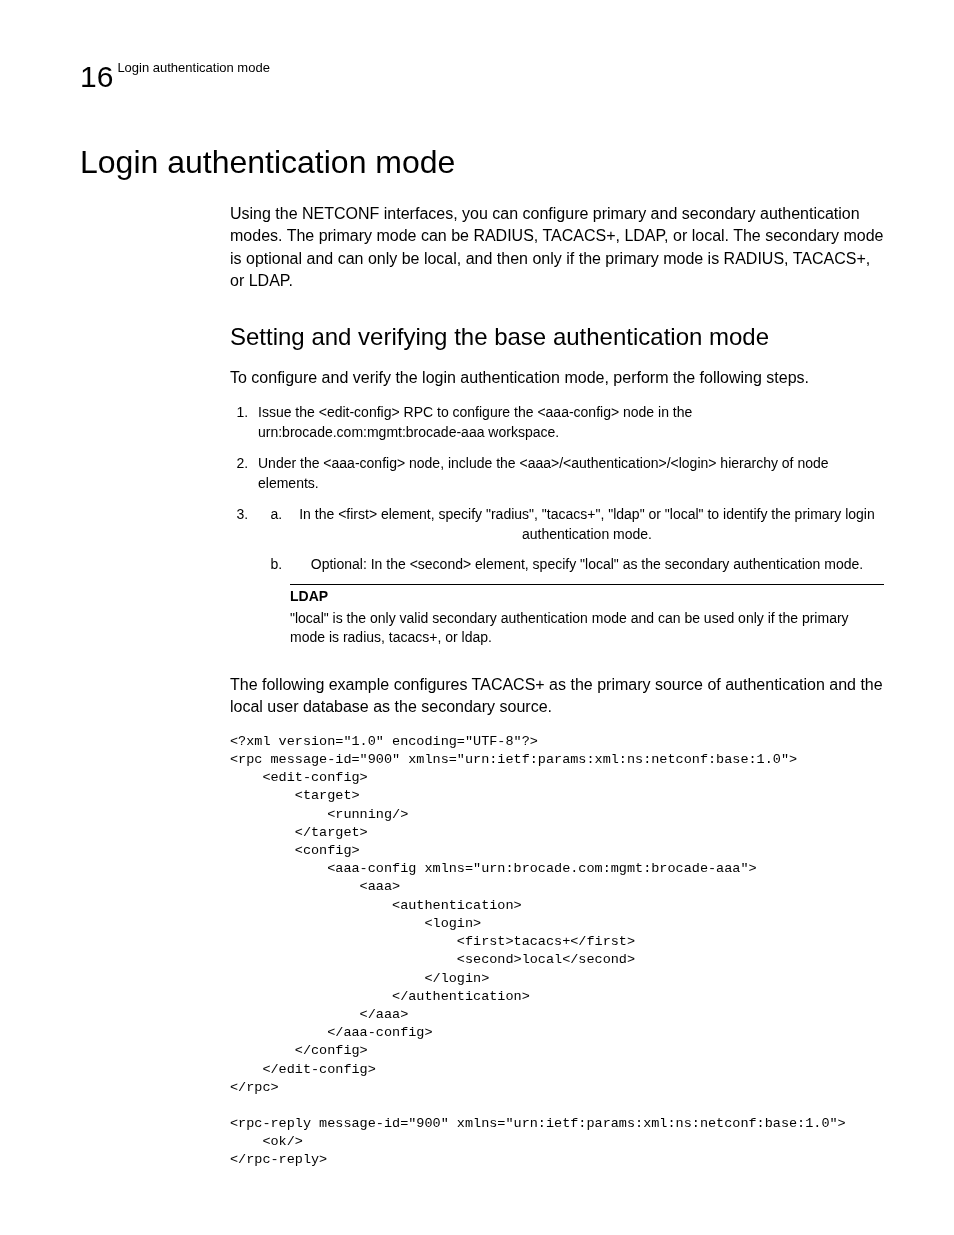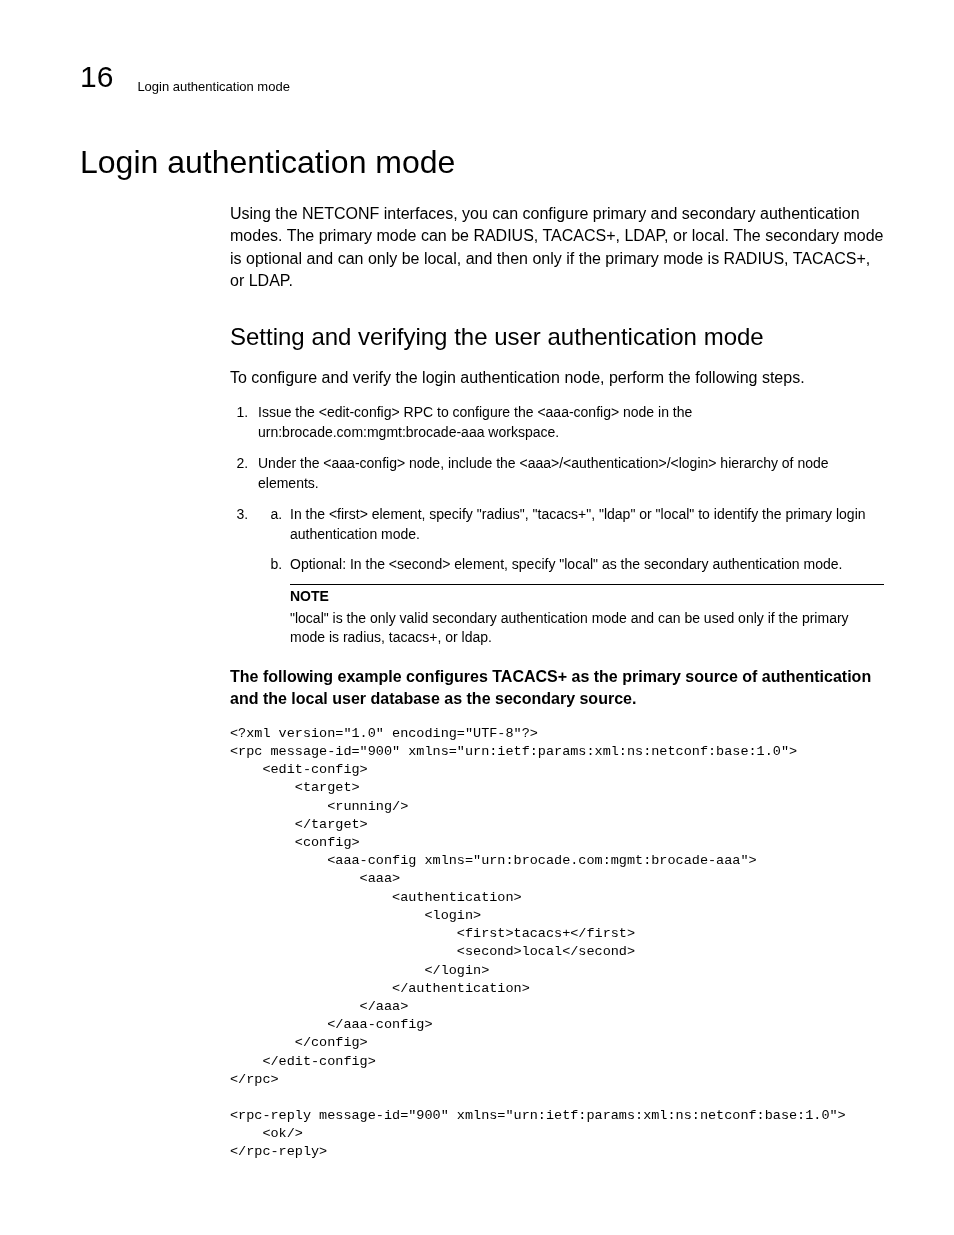--- a/index.html
+++ b/index.html
@@ -13,22 +13,22 @@
   }
   .page {
     box-sizing: border-box;
     width: 954px;
     min-height: 1235px;
     padding: 60px 70px 60px 80px;
     position: relative;
   }
   .header-row {
     display: flex;
-    align-items: flex-end;
-    gap: 24px;
+    align-items: flex-start;
+    gap: 4px;
     margin-bottom: 50px;
   }
   .chapter-number {
     font-family: Arial, Helvetica, sans-serif;
     font-size: 30px;
     font-weight: 400;
   }
   .running-title {
     font-size: 13px;
     color: #000;
@@ -64,20 +64,21 @@
     margin: 0;
   }
   ol.steps > li {
     margin-bottom: 12px;
     padding-left: 6px;
   }
   ol.sub {
     list-style-type: lower-alpha;
     padding-left: 28px;
     margin-top: 10px;
+    text-align: center;
   }
   ol.sub > li {
     margin-bottom: 10px;
     padding-left: 4px;
   }
   .note-block {
     margin: 10px 0 8px 32px;
   }
   .note-rule {
     border-top: 1px solid #000;
@@ -114,41 +115,41 @@
     <span class="chapter-number">16</span>
     <span class="running-title">Login authentication mode</span>
   </div>
 
   <h1 class="title">Login authentication mode</h1>
 
   <div class="body-col">
 
     <p class="body">Using the NETCONF interfaces, you can configure primary and secondary authentication modes. The primary mode can be RADIUS, TACACS+, LDAP, or local. The secondary mode is optional and can only be local, and then only if the primary mode is RADIUS, TACACS+, or LDAP.</p>
 
-    <h2 class="subhead">Setting and verifying the user authentication mode</h2>
+    <h2 class="subhead">Setting and verifying the base authentication mode</h2>
 
-    <p class="body">To configure and verify the login authentication node, perform the following steps.</p>
+    <p class="body">To configure and verify the login authentication mode, perform the following steps.</p>
 
     <ol class="steps">
       <li>Issue the &lt;edit-config&gt; RPC to configure the &lt;aaa-config&gt; node in the urn:brocade.com:mgmt:brocade-aaa workspace.</li>
       <li>Under the &lt;aaa-config&gt; node, include the &lt;aaa&gt;/&lt;authentication&gt;/&lt;login&gt; hierarchy of node elements.</li>
       <li>
         <ol class="sub">
           <li>In the &lt;first&gt; element, specify "radius", "tacacs+", "ldap" or "local" to identify the primary login authentication mode.</li>
           <li>Optional: In the &lt;second&gt; element, specify "local" as the secondary authentication mode.</li>
         </ol>
         <div class="note-block">
           <div class="note-rule"></div>
-          <p class="note-label">NOTE</p>
+          <p class="note-label">LDAP</p>
           <p class="note-text">"local" is the only valid secondary authentication mode and can be used only if the primary mode is radius, tacacs+, or ldap.</p>
         </div>
       </li>
     </ol>
 
-    <p class="body" style="margin-top:18px;font-weight:bold;">The following example configures TACACS+ as the primary source of authentication and the local user database as the secondary source.</p>
+    <p class="body" style="margin-top:26px;">The following example configures TACACS+ as the primary source of authentication and the local user database as the secondary source.</p>
 
     <pre class="code">&lt;?xml version="1.0" encoding="UTF-8"?&gt;
 &lt;rpc message-id="900" xmlns="urn:ietf:params:xml:ns:netconf:base:1.0"&gt;
     &lt;edit-config&gt;
         &lt;target&gt;
             &lt;running/&gt;
         &lt;/target&gt;
         &lt;config&gt;
             &lt;aaa-config xmlns="urn:brocade.com:mgmt:brocade-aaa"&gt;
                 &lt;aaa&gt;

